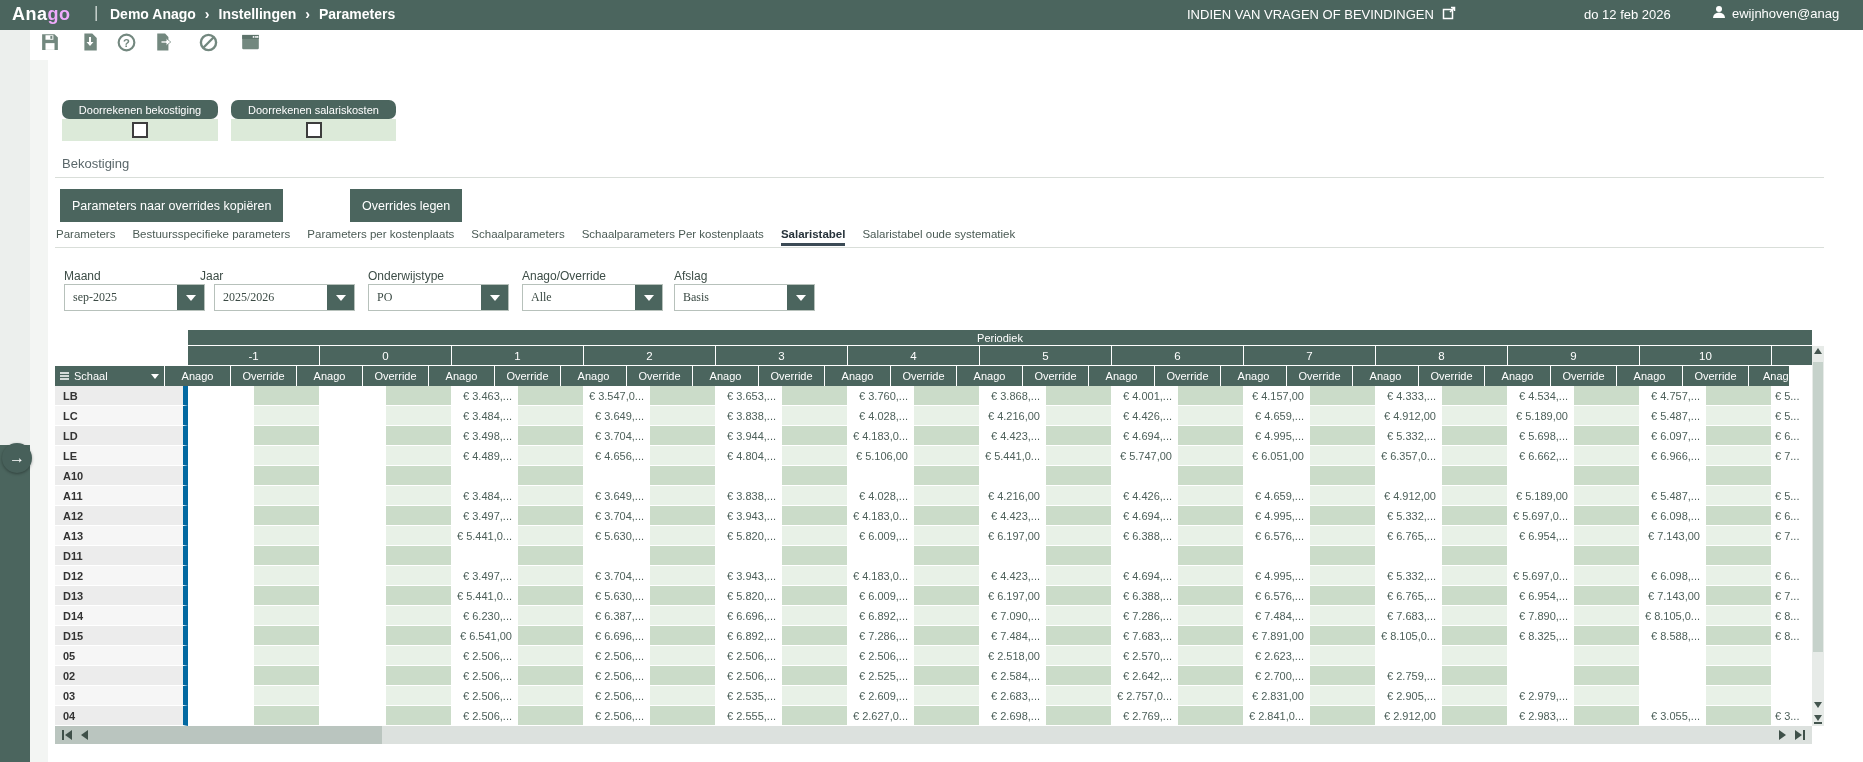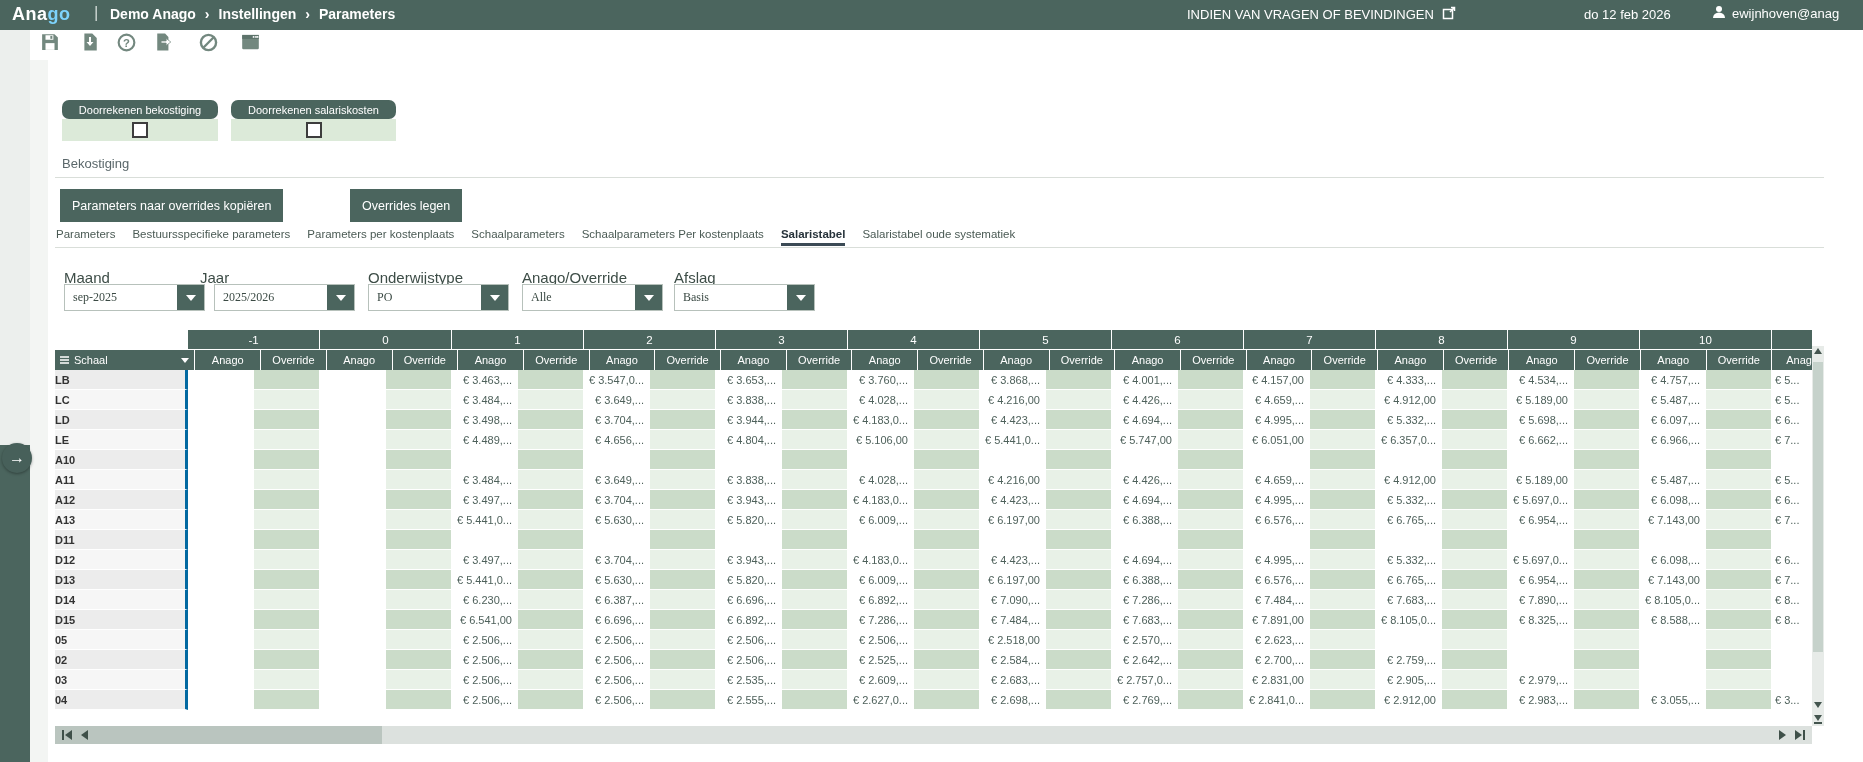--- a/index.html
+++ b/index.html
@@ -2,21 +2,21 @@
 <html><head>
 <meta charset="utf-8">
 <style>
   html,body{margin:0;padding:0;background:#fff;}
   .app{position:relative;width:1863px;height:762px;overflow:hidden;background:#fff;
        font-family:"Liberation Sans",sans-serif;}
 
   
   .topbar{position:absolute;left:0;top:0;width:1863px;height:30px;background:#4b655e;color:#fff;}
   .logo{position:absolute;left:12px;top:4px;font-size:18px;font-weight:bold;letter-spacing:.5px;cursor:pointer;}
-  .logo .go{color:#7dd3fc;}
+  .logo .go{color:#f0abfc;}
   .top-divider{position:absolute;left:94px;top:3px;font-size:17px;color:#cfd7d4;}
   .breadcrumb{position:absolute;left:110px;top:6px;font-size:14px;font-weight:bold;display:flex;gap:9px;align-items:center;}
   .crumb{cursor:pointer;}
   .crumb-sep{font-weight:bold;}
   .notice{position:absolute;left:1187px;top:6px;font-size:13px;display:flex;gap:8px;align-items:center;cursor:pointer;}
   .date{position:absolute;left:1584px;top:7px;font-size:13px;}
   .user{position:absolute;left:1712px;top:5px;width:151px;overflow:hidden;display:flex;gap:6px;align-items:center;font-size:13px;}
 
   
   .icon-btn{position:absolute;top:32px;width:24px;height:24px;display:flex;align-items:center;justify-content:center;cursor:pointer;}
@@ -48,47 +48,47 @@
   .btn{position:absolute;top:189px;height:33px;background:#4b655e;color:#fff;font-size:12.5px;
        display:flex;align-items:center;padding:0 12px;cursor:pointer;}
   .btn.copy{left:60px;} .btn.clear{left:350px;}
 
   
   .subtabs{position:absolute;left:56px;top:228px;display:flex;gap:17px;font-size:11.5px;}
   .subtab{color:#4a5a54;padding-bottom:3px;cursor:pointer;white-space:nowrap;}
   .subtab.active{font-weight:bold;color:#26323a;border-bottom:3px solid #3b4a55;}
 
   
-  .flabel{position:absolute;top:269px;font-size:15px;color:#3d4d47;}
+  .flabel{position:absolute;top:269px;font-size:12px;color:#3d4d47;}
   .fbox{position:absolute;top:284px;width:141px;height:27px;border:1px solid #b7c1bb;background:#fff;
         box-sizing:border-box;display:flex;cursor:pointer;}
   .fval{flex:1;font-size:12px;color:#3b4a44;display:flex;align-items:center;padding-left:8px;overflow:hidden;font-family:Liberation Serif, serif;}
   .farrow{width:27px;background:#4b655e;display:flex;align-items:center;justify-content:center;}
   .tri-down{width:0;height:0;border-left:5px solid transparent;border-right:5px solid transparent;border-top:6px solid #fff;}
 
   
   .grid{position:absolute;left:55px;top:330px;width:1757px;font-size:11px;}
   .g-top{margin-left:133px;width:1624px;height:16px;background:#4b655e;color:#fff;box-sizing:border-box;
          border-bottom:1px solid #fff;display:flex;align-items:center;justify-content:center;}
   .g-periods{display:flex;margin-left:133px;}
   .pcell{width:132px;height:20px;background:#4b655e;color:#fff;font-size:11.5px;box-sizing:border-box;
          border-right:1px solid #fff;border-bottom:1px solid #fff;display:flex;align-items:center;justify-content:center;}
   .pcell.partial{width:40px;border-right:none;}
   .g-sub{display:flex;}
   .hcell{height:20px;background:#4b655e;color:#fff;box-sizing:border-box;border-right:1px solid #fff;
          display:flex;align-items:center;justify-content:center;}
   .hcell.sub{width:66px;}
-  .hcell.schaal{width:141px;justify-content:flex-start;padding:0 5px;}
+  .hcell.schaal{width:110px;justify-content:flex-start;padding:0 5px;}
   .hcell.partial{width:40px;border-right:none;overflow:hidden;justify-content:flex-start;padding-left:14px;}
   .schaal-cap{margin-left:5px;}
   .schaal-dd{margin-left:auto;width:0;height:0;border-left:4px solid transparent;border-right:4px solid transparent;
              border-top:5px solid #fff;cursor:pointer;}
   .g-body .row{display:flex;}
-  .lcell{width:133px;height:20px;box-sizing:border-box;border-right:3px solid #0369a1;border-bottom:1px solid #fff;
-         background:#ececec;font-weight:bold;color:#333;display:flex;align-items:center;padding-left:0;}
+  .lcell{width:133px;height:20px;box-sizing:border-box;border-right:5px solid #0369a1;border-bottom:1px solid #fff;
+         background:#ececec;font-weight:bold;color:#333;display:flex;align-items:center;padding-left:8px;}
   .row.odd .lcell{background:#f6f6f6;}
   .acell{width:66px;height:20px;box-sizing:border-box;border-right:1px solid #fff;border-bottom:1px solid #fff;
          background:#fff;color:#4e615b;display:flex;align-items:center;justify-content:flex-end;padding-right:5px;
          white-space:nowrap;overflow:hidden;}
   .ocell{width:66px;height:20px;box-sizing:border-box;border-right:1px solid #fff;border-bottom:1px solid #fff;
          background:#cbdcc9;}
   .row.odd .ocell{background:#e8f1e7;}
   .ccell{width:40px;height:20px;box-sizing:border-box;border-bottom:1px solid #fff;background:#fff;color:#4e615b;
          display:flex;align-items:center;padding-left:3px;white-space:nowrap;overflow:hidden;}
 
@@ -256,20 +256,21 @@
       <div class="flabel" style="left: 674px;">Afslag</div>
       <div class="fbox" style="left: 674px;">
         <div class="fval">Basis</div>
         <div class="farrow">
           <div class="tri-down"></div>
         </div>
       </div>
     </div>
 
   <div class="grid">
+    <div class="g-top">Periodiek</div>
     <div class="g-periods" id="periodRow">
         <div class="pcell">-1</div>
         <div class="pcell">0</div>
         <div class="pcell">1</div>
         <div class="pcell">2</div>
         <div class="pcell">3</div>
         <div class="pcell">4</div>
         <div class="pcell">5</div>
         <div class="pcell">6</div>
         <div class="pcell">7</div>

